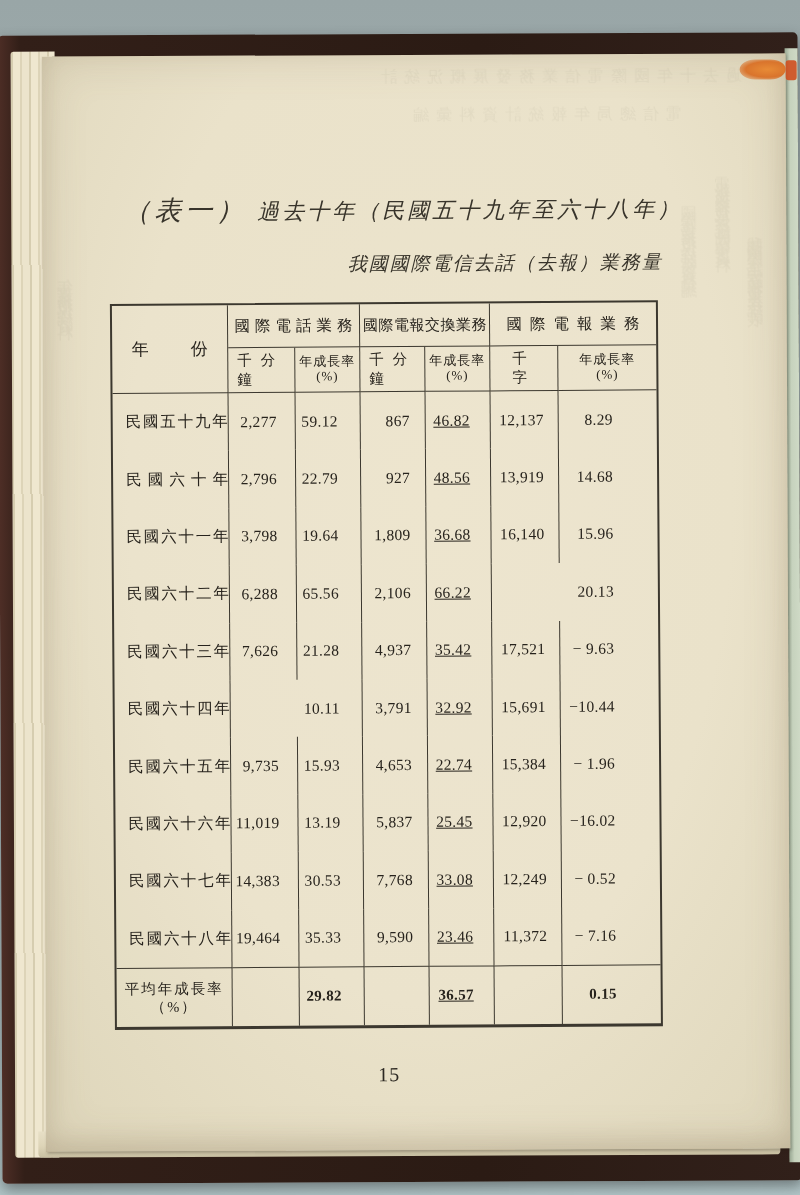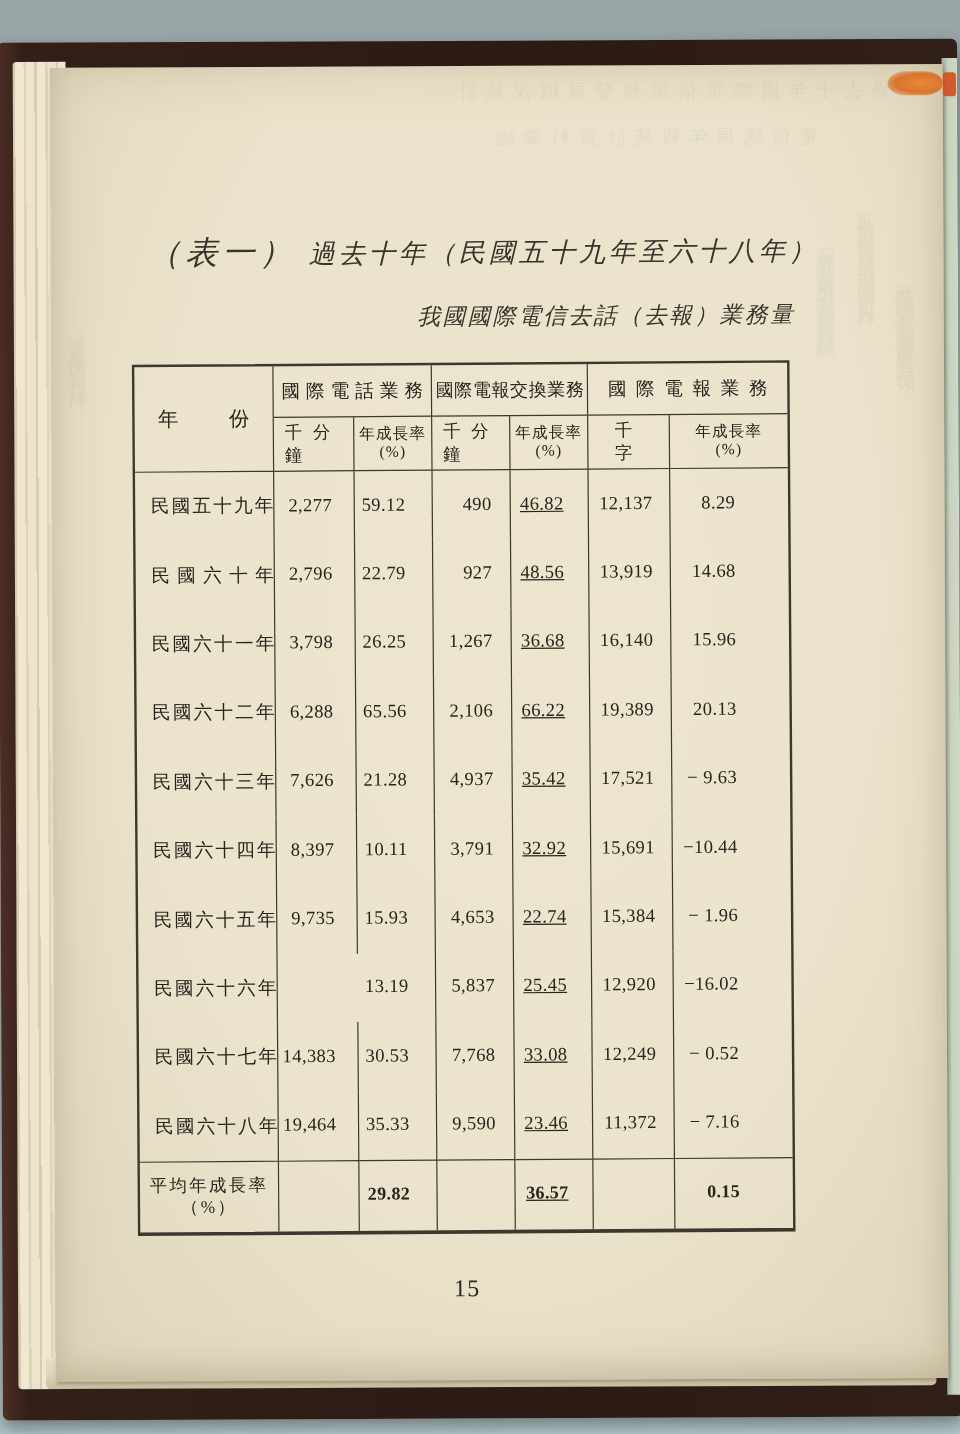--- a/index.html
+++ b/index.html
@@ -135,21 +135,21 @@
                   <span>民</span>
                   <span>國</span>
                   <span>五</span>
                   <span>十</span>
                   <span>九</span>
                   <span>年</span>
                 </div>
               </div>
               <div class="cell num c2 bR" style="grid-area: 3 / 2;">2,277</div>
               <div class="cell num c3 bR" style="grid-area: 3 / 3;">59.12</div>
-              <div class="cell num c4 bR" style="grid-area: 3 / 4;">490</div>
+              <div class="cell num c4 bR" style="grid-area: 3 / 4;">867</div>
               <div class="cell num c5 bR" style="grid-area: 3 / 5;">46.82</div>
               <div class="cell num c6 bR" style="grid-area: 3 / 6;">12,137</div>
               <div class="cell num c7" style="grid-area: 3 / 7;">8.29</div>
               <div class="cell ycell bR" style="grid-area: 4 / 1;">
                 <div class="ylabel">
                   <span>民</span>
                   <span>國</span>
                   <span>六</span>
                   <span>十</span>
                   <span>年</span>
@@ -165,40 +165,39 @@
                 <div class="ylabel">
                   <span>民</span>
                   <span>國</span>
                   <span>六</span>
                   <span>十</span>
                   <span>一</span>
                   <span>年</span>
                 </div>
               </div>
               <div class="cell num c2 bR" style="grid-area: 5 / 2;">3,798</div>
-              <div class="cell num c3 bR" style="grid-area: 5 / 3;">26.25</div>
-              <div class="cell num c4 bR" style="grid-area: 5 / 4;">1,267</div>
+              <div class="cell num c3 bR" style="grid-area: 5 / 3;">19.64</div>
+              <div class="cell num c4 bR" style="grid-area: 5 / 4;">1,809</div>
               <div class="cell num c5 bR" style="grid-area: 5 / 5;">36.68</div>
               <div class="cell num c6 bR" style="grid-area: 5 / 6;">16,140</div>
               <div class="cell num c7" style="grid-area: 5 / 7;">15.96</div>
               <div class="cell ycell bR" style="grid-area: 6 / 1;">
                 <div class="ylabel">
                   <span>民</span>
                   <span>國</span>
                   <span>六</span>
                   <span>十</span>
                   <span>二</span>
                   <span>年</span>
                 </div>
               </div>
               <div class="cell num c2 bR" style="grid-area: 6 / 2;">6,288</div>
               <div class="cell num c3 bR" style="grid-area: 6 / 3;">65.56</div>
               <div class="cell num c4 bR" style="grid-area: 6 / 4;">2,106</div>
               <div class="cell num c5 bR" style="grid-area: 6 / 5;">66.22</div>
-              <div class="cell num c6 bR" style="grid-area: 6 / 6;">19,389</div>
               <div class="cell num c7" style="grid-area: 6 / 7;">20.13</div>
               <div class="cell ycell bR" style="grid-area: 7 / 1;">
                 <div class="ylabel">
                   <span>民</span>
                   <span>國</span>
                   <span>六</span>
                   <span>十</span>
                   <span>三</span>
                   <span>年</span>
                 </div>
@@ -212,21 +211,20 @@
               <div class="cell ycell bR" style="grid-area: 8 / 1;">
                 <div class="ylabel">
                   <span>民</span>
                   <span>國</span>
                   <span>六</span>
                   <span>十</span>
                   <span>四</span>
                   <span>年</span>
                 </div>
               </div>
-              <div class="cell num c2 bR" style="grid-area: 8 / 2;">8,397</div>
               <div class="cell num c3 bR" style="grid-area: 8 / 3;">10.11</div>
               <div class="cell num c4 bR" style="grid-area: 8 / 4;">3,791</div>
               <div class="cell num c5 bR" style="grid-area: 8 / 5;">32.92</div>
               <div class="cell num c6 bR" style="grid-area: 8 / 6;">15,691</div>
               <div class="cell num c7" style="grid-area: 8 / 7;">−10.44</div>
               <div class="cell ycell bR" style="grid-area: 9 / 1;">
                 <div class="ylabel">
                   <span>民</span>
                   <span>國</span>
                   <span>六</span>
@@ -244,20 +242,21 @@
               <div class="cell ycell bR" style="grid-area: 10 / 1;">
                 <div class="ylabel">
                   <span>民</span>
                   <span>國</span>
                   <span>六</span>
                   <span>十</span>
                   <span>六</span>
                   <span>年</span>
                 </div>
               </div>
+              <div class="cell num c2 bR" style="grid-area: 10 / 2;">11,019</div>
               <div class="cell num c3 bR" style="grid-area: 10 / 3;">13.19</div>
               <div class="cell num c4 bR" style="grid-area: 10 / 4; padding-left: 12px;">5,837</div>
               <div class="cell num c5 bR" style="grid-area: 10 / 5;">25.45</div>
               <div class="cell num c6 bR" style="grid-area: 10 / 6; margin-left: 20px;">12,920</div>
               <div class="cell num c7" style="grid-area: 10 / 7;">−16.02</div>
               <div class="cell ycell bR" style="grid-area: 11 / 1;">
                 <div class="ylabel">
                   <span>民</span>
                   <span>國</span>
                   <span>六</span>

